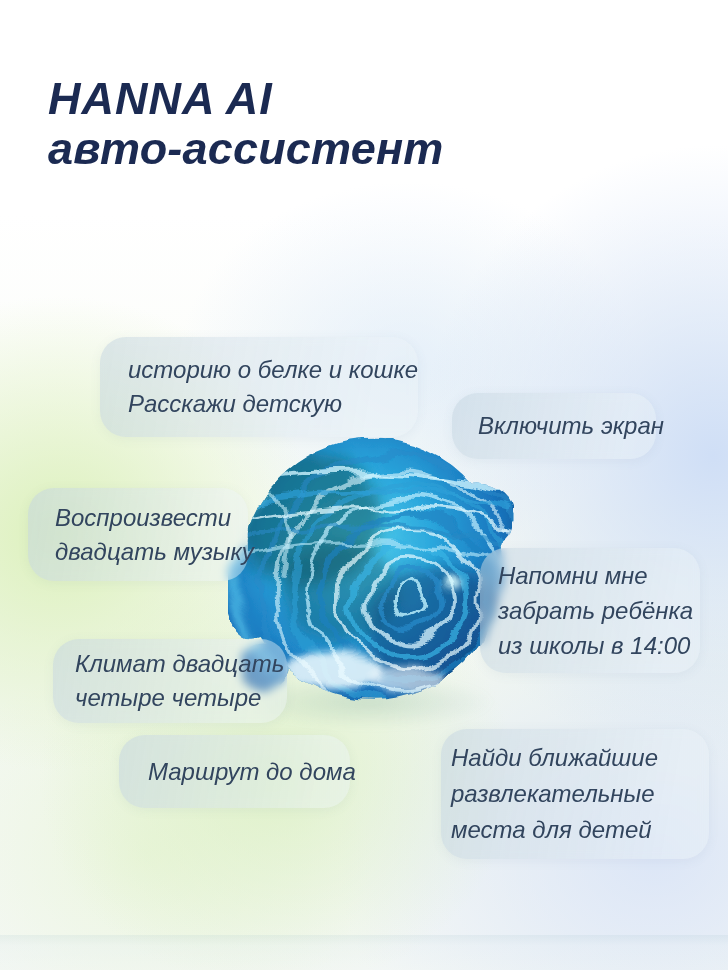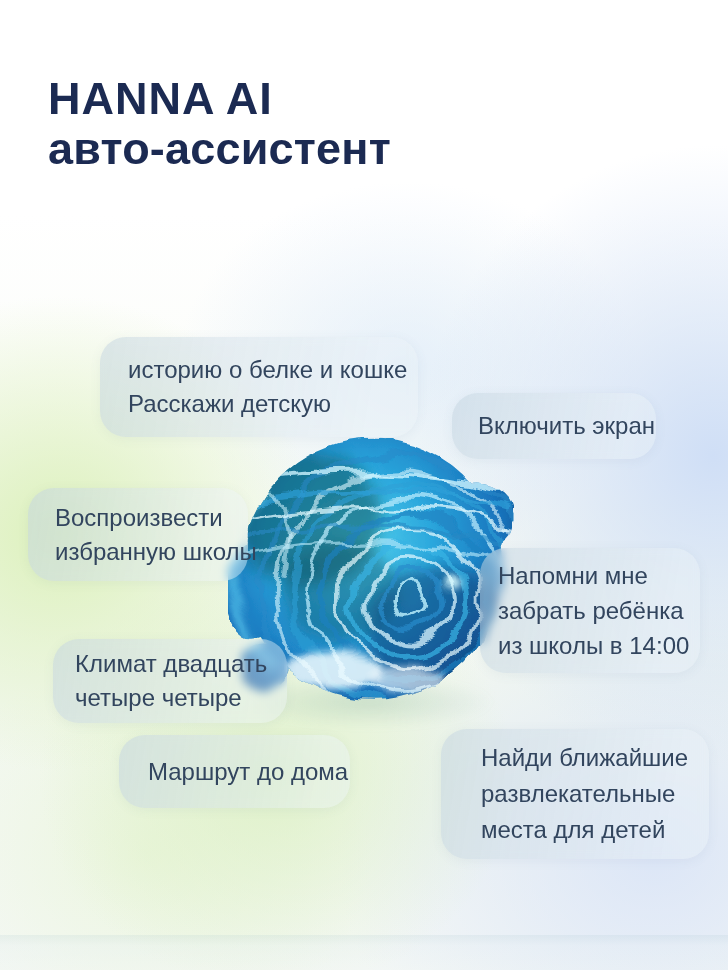--- a/index.html
+++ b/index.html
@@ -9,20 +9,21 @@
     overflow:hidden;
     font-family:"Liberation Sans", sans-serif;
     background:
       radial-gradient(360px 330px at 8% 55%,  rgba(219,240,185,0.95), rgba(219,240,185,0) 72%),
       radial-gradient(330px 300px at 38% 80%, rgba(214,238,184,0.65), rgba(214,238,184,0) 72%),
       radial-gradient(300px 260px at 20% 88%, rgba(228,244,205,0.55), rgba(228,244,205,0) 75%),
       radial-gradient(400px 420px at 98% 47%, rgba(205,221,246,0.95), rgba(205,221,246,0) 74%),
       radial-gradient(420px 360px at 90% 88%, rgba(212,224,248,0.75), rgba(212,224,248,0) 76%),
       radial-gradient(320px 260px at 56% 38%, rgba(210,228,248,0.55), rgba(210,228,248,0) 72%),
       linear-gradient(180deg,#ffffff 0%,#ffffff 22%,#fafcf8 45%,#f3f8f0 70%,#f5f8f6 100%);
+    font-style: italic;
   }
   .floor-seam{
     position:absolute;left:0;top:935px;width:728px;height:35px;
     background:linear-gradient(180deg, rgba(150,185,195,0.14) 0%, rgba(228,238,242,0.28) 30%, rgba(236,244,240,0.2) 100%);
     pointer-events:none;
   }
   .title{
     position:absolute;left:48px;top:74px;
     color:#1b2a52;font-weight:700;font-size:45px;line-height:50px;
     letter-spacing:0.2px;
@@ -42,21 +43,21 @@
     font-size:24px;line-height:34px;
     z-index:3;
   }
   .bubble .ln{white-space:nowrap;}
   .b-story  {left:100px;top:337px;width:318px;height:100px;padding-left:28px;}
   .b-screen {left:452px;top:393px;width:204px;height:66px; padding-left:26px;}
   .b-music  {left:28px; top:488px;width:220px;height:93px; padding-left:27px;}
   .b-remind {left:480px;top:548px;width:220px;height:125px;padding-left:18px;line-height:35px;}
   .b-climate{left:53px; top:639px;width:234px;height:84px; padding-left:22px;}
   .b-route  {left:119px;top:735px;width:231px;height:73px; padding-left:29px;}
-  .b-places {left:441px;top:729px;width:268px;height:130px;padding-left:40px;line-height:36px;}
+  .b-places {left:441px;top:729px;width:268px;height:130px;padding-left:10px;line-height:36px;}
   
   .orb{
     position:absolute;left:228px;top:430px;width:286px;height:286px;z-index:2;
   }
   .orb-shadow{
     position:absolute;left:244px;top:676px;width:250px;height:52px;z-index:1;
     background:radial-gradient(closest-side, rgba(95,150,135,0.22), rgba(95,150,135,0) 100%);
     filter:blur(4px);
   }
 </style>
@@ -137,21 +138,21 @@
     <div class="ln">историю о белке и кошке</div>
     <div class="ln">Расскажи детскую</div>
   </div>
 
   <div class="bubble b-screen">
     <div class="ln">Включить экран</div>
   </div>
 
   <div class="bubble b-music">
     <div class="ln">Воспроизвести</div>
-    <div class="ln">избранную школы</div>
+    <div class="ln">двадцать музыку</div>
   </div>
 
   <div class="bubble b-remind">
     <div class="ln">Напомни мне</div>
     <div class="ln">забрать ребёнка</div>
     <div class="ln">из школы в 14:00</div>
   </div>
 
   <div class="bubble b-climate">
     <div class="ln">Климат двадцать</div>

